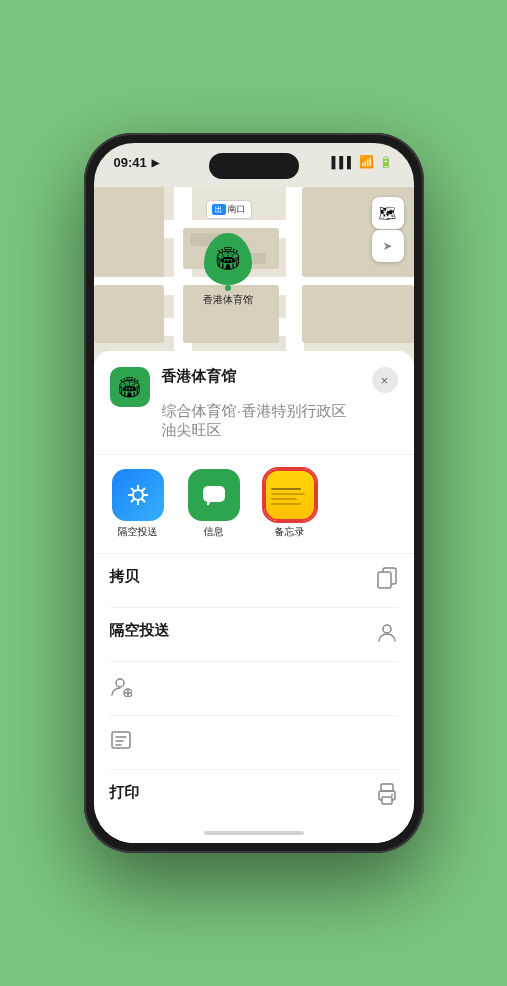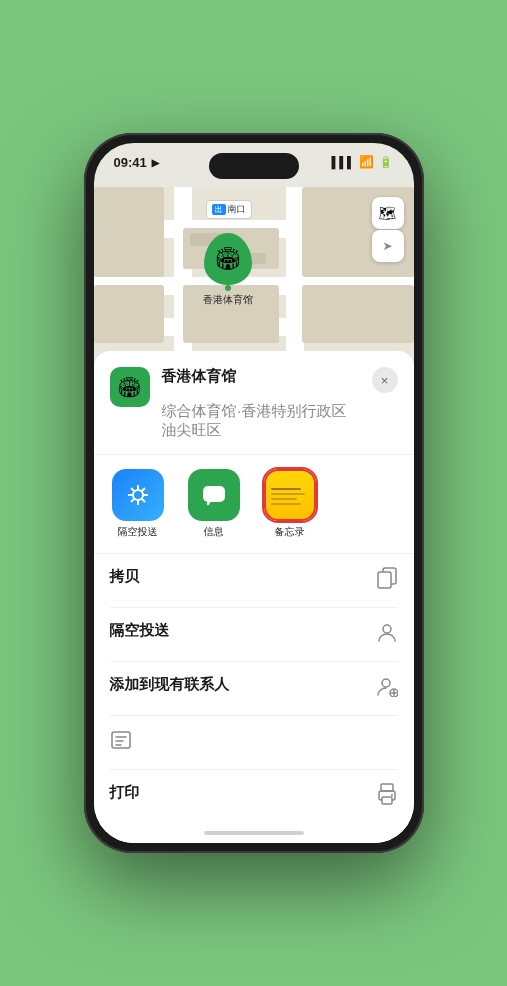--- a/index.html
+++ b/index.html
@@ -454,21 +454,20 @@
         <div class="action-item">
           <span class="action-label">隔空投送</span>
           <span class="action-icon">
             <svg width="22" height="22" viewBox="0 0 22 22" fill="none">
               <circle cx="11" cy="8" r="4" stroke="#888" stroke-width="1.5"></circle>
               <path d="M3 20 C3 16 7 13 11 13 C15 13 19 16 19 20" stroke="#888" stroke-width="1.5" stroke-linecap="round"></path>
             </svg>
           </span>
         </div>
         <div class="action-item">
-          <span class="action-label">添加到现有联系人</span>
           <span class="action-icon">
             <svg width="22" height="22" viewBox="0 0 22 22" fill="none">
               <circle cx="10" cy="8" r="4" stroke="#888" stroke-width="1.5"></circle>
               <path d="M2 20 C2 16 6 13 10 13" stroke="#888" stroke-width="1.5" stroke-linecap="round"></path>
               <circle cx="18" cy="18" r="4" fill="white" stroke="#888" stroke-width="1.5"></circle>
               <path d="M18 15.5 L18 20.5" stroke="#888" stroke-width="1.5" stroke-linecap="round"></path>
               <path d="M15.5 18 L20.5 18" stroke="#888" stroke-width="1.5" stroke-linecap="round"></path>
             </svg>
           </span>
         </div>

